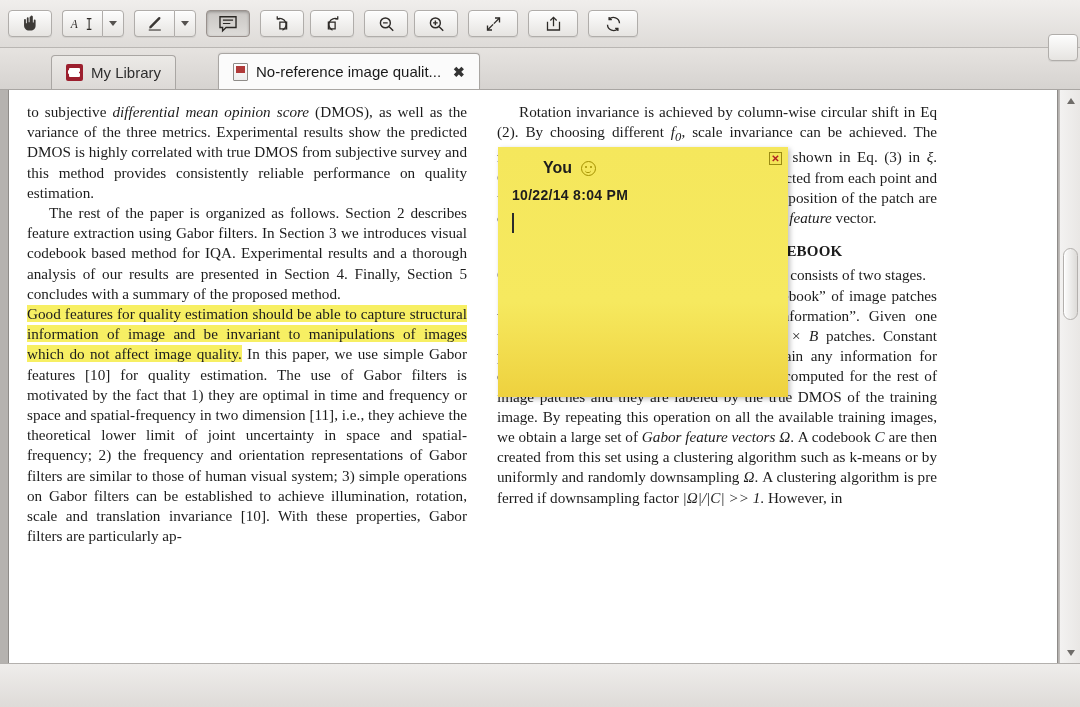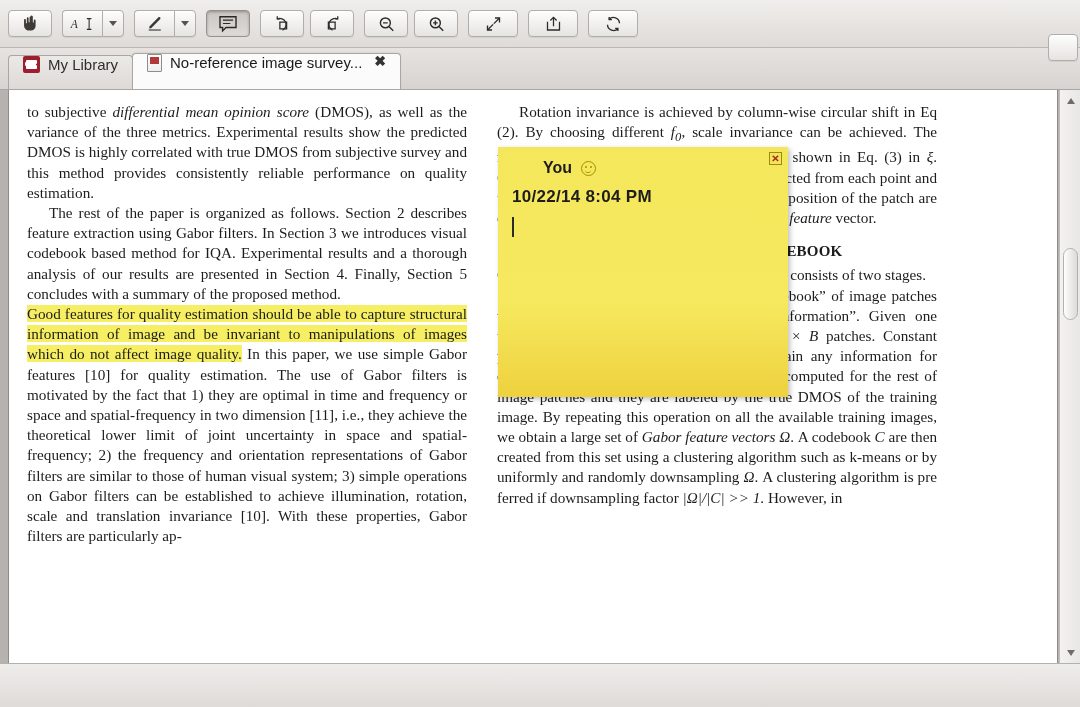--- a/index.html
+++ b/index.html
@@ -82,28 +82,29 @@
   
   .tabbar {
     height: 42px; flex: 0 0 42px;
     display: flex; align-items: flex-end;
     padding-left: 8px;
     background: linear-gradient(#e6e3e0, #d6d3d0);
     border-bottom: 1px solid #a9a6a3;
   }
   .tab {
     height: 34px;
-    display: flex; gap: 8px;
+    display: flex; align-items: center; gap: 8px;
     padding: 0 14px;
     font-size: 15px; color: #2f2f2f;
     border: 1px solid #a9a6a3;
     border-bottom: none;
     border-radius: 4px 4px 0 0;
     background: linear-gradient(#eceae7, #dcd9d6);
     margin-right: -1px;
+    margin-left: 43px;
   }
   .tab.active {
     background: #fbfbfb;
     color: #1a1a1a;
     height: 36px;
     box-shadow: 0 -1px 2px rgba(0,0,0,.06);
   }
   .tab-icon-lib {
     width: 17px; height: 17px; border-radius: 2px;
     background: #9c1f2e;
@@ -202,21 +203,21 @@
     background: #a39000; box-shadow: 5px 0 0 #a39000;
   }
   .note-smiley::after {
     content: ""; position: absolute; left: 3.2px; top: 7px;
     width: 6px; height: 3px;
     border-bottom: 1.4px solid #a39000;
     border-radius: 0 0 6px 6px;
   }
   .note-date {
     margin-top: 10px;
-    font-size: 17px; font-weight: bold; color: #1d1d1d;
+    font-size: 14px; font-weight: bold; color: #1d1d1d;
     letter-spacing: .3px;
   }
   .note-body { margin-top: 10px; position: relative; height: 40px; }
   .note-caret {
     display: inline-block;
     width: 1.5px; height: 20px;
     background: #2b2b2b;
   }
   .note-close {
     position: absolute; right: 6px; top: 5px;
@@ -404,21 +405,21 @@
     </div>
   </div>
 
   <div class="tabbar">
     <div class="tab">
       <span class="tab-icon-lib"></span>
       <span>My Library</span>
     </div>
     <div class="tab active">
       <span class="tab-icon-pdf"></span>
-      <span>No-reference image survey...</span>
+      <span>No-reference image qualit...</span>
       <span class="tab-close">✖</span>
     </div>
   </div>
 
   <div class="viewport">
     <div class="page">
       <div class="cols">
 
         <div class="col">
           <p>to subjective <em>differential mean opinion score</em> (DMOS), as well as the variance of the three metrics. Experimental re​sults show the predicted DMOS is highly correlated with true DMOS from subjective survey and this method provides consistently reliable performance on quality estimation.</p>

